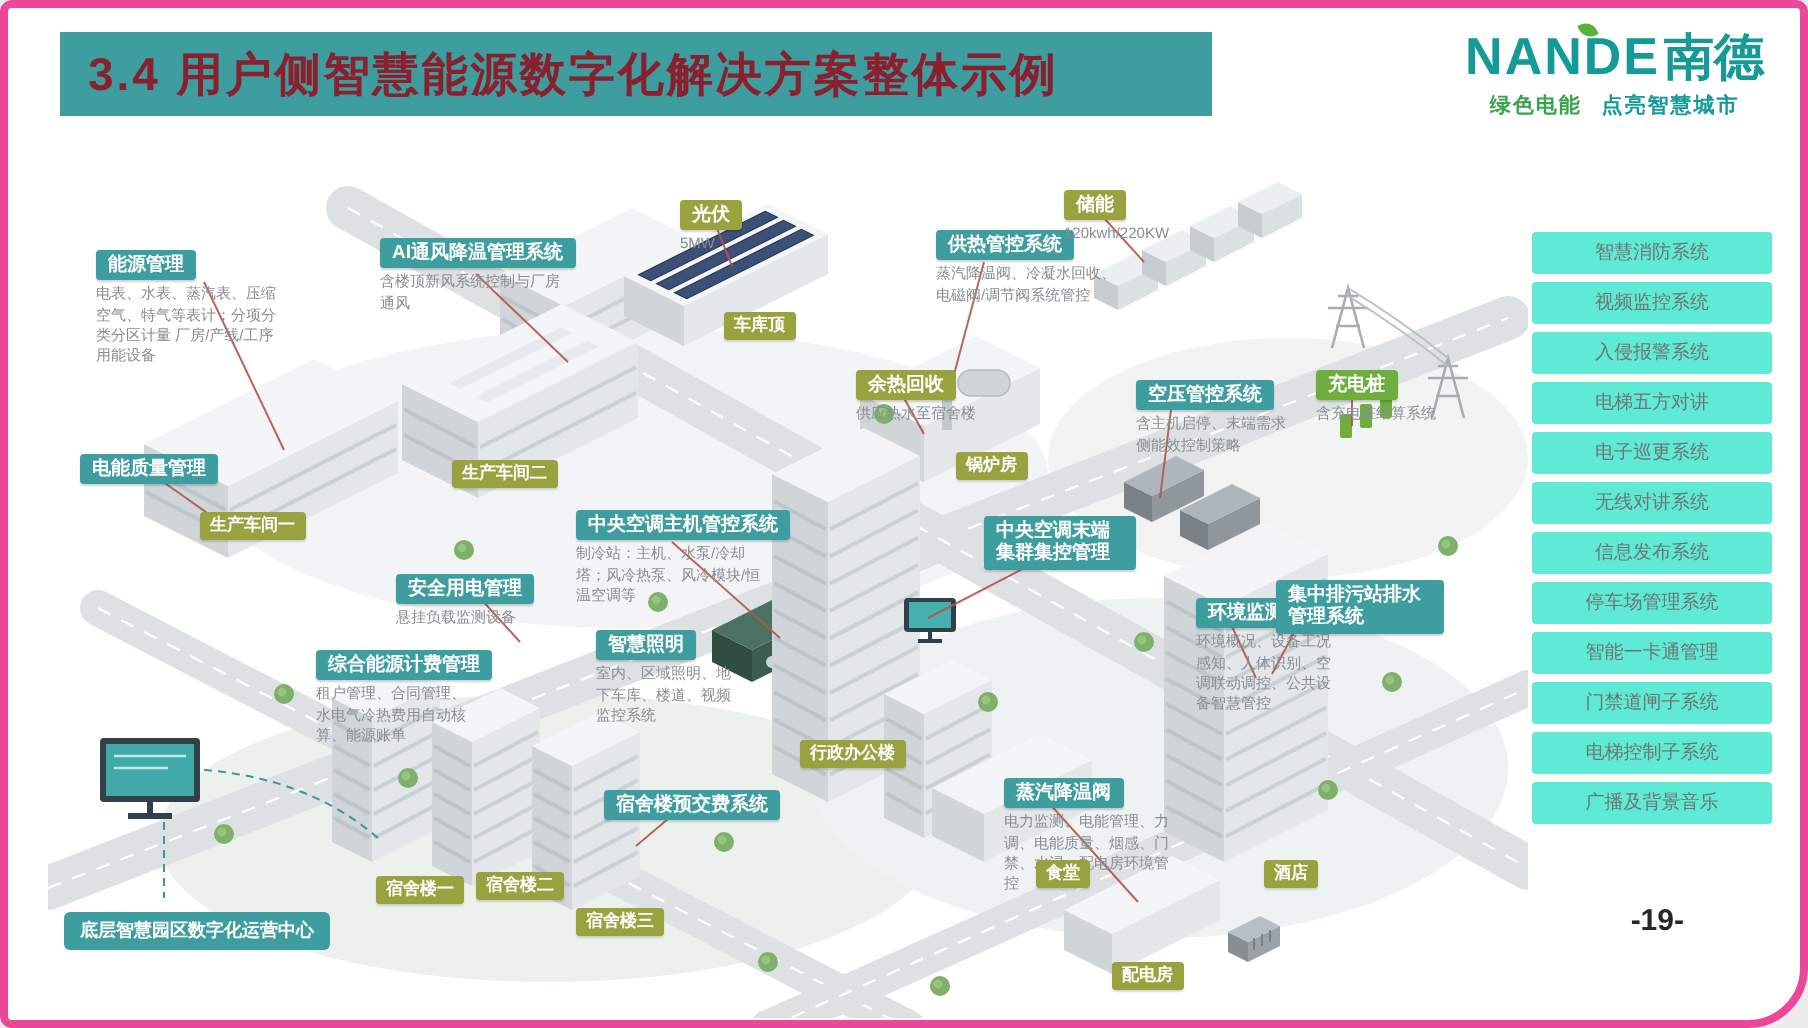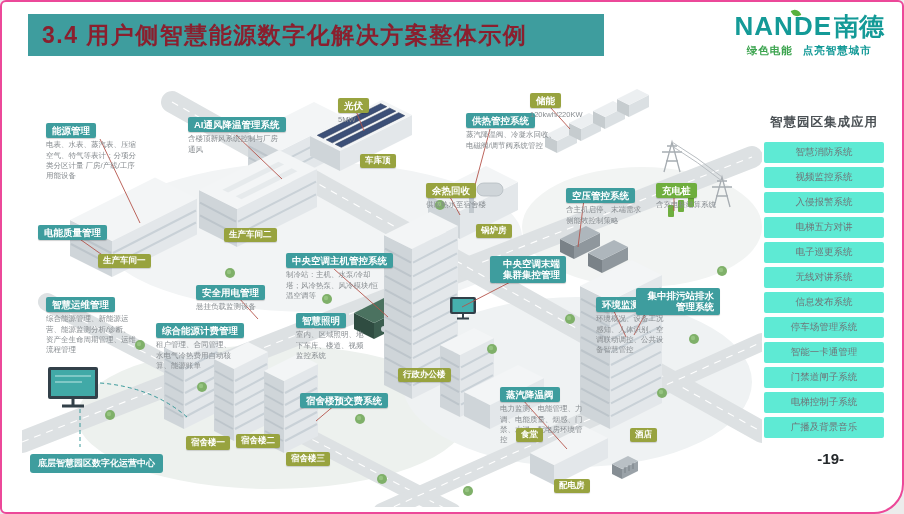--- a/index.html
+++ b/index.html
@@ -1,33 +1,33 @@
 <!DOCTYPE html>
 <html style="--teal: #3e9d9e; --olive: #98a33f; --green: #6fae3e;"><head>
 <meta charset="utf-8">
 <style>
   html,body{margin:0;padding:0;background:#ececec;font-family:"Liberation Sans","DejaVu Sans",sans-serif;}
-  .slide{position:relative;width:904px;height:514px;background:#ffffff;border:2px solid #ec4899;
+  .slide{position:relative;width:904px;height:514px;background:#ffffff;border:4px solid #ec4899;
          border-radius:6px 6px 30px 6px;overflow:hidden;box-sizing:border-box;}
   .title-bar{position:absolute;left:26px;top:12px;width:576px;height:42px;background:var(--teal,#3a9b9d);
              display:flex;align-items:center;padding-left:14px;box-sizing:border-box;z-index:6;}
   .title-text{font-size:23px;font-weight:bold;color:#8a1f2e;letter-spacing:1.5px;}
   .logo{position:absolute;right:18px;top:8px;text-align:center;z-index:6;}
   .logo-latin{font-size:26px;font-weight:700;color:#149a97;letter-spacing:1px;position:relative;display:inline-block;}
   .logo-leaf{position:absolute;top:-2px;right:32px;width:8px;height:8px;background:#58b13e;
              border-radius:0 80% 0 80%;transform:rotate(-25deg);}
   .logo-cn{font-size:25px;font-weight:800;color:#149a97;margin-left:2px;}
   .logo-tagline{font-size:10.5px;font-weight:bold;margin-top:1px;letter-spacing:1px;}
   .tag-green{color:#3aa34d;}
   .tag-teal{color:#149a97;margin-left:6px;}
   #scene{position:absolute;left:20px;top:85px;width:740px;height:420px;z-index:1;}
   .callout{position:absolute;z-index:5;}
   .chip{display:inline-block;padding:2px 6px;border-radius:2px;color:#fff;font-weight:bold;
         font-size:9.5px;line-height:1.2;white-space:nowrap;box-shadow:0 1px 1px rgba(0,0,0,.18);}
-  .chip.wrap{white-space:normal;text-align:right;}
+  .chip.wrap{white-space:normal;text-align:left;}
   .chip.teal{background:var(--teal,#46a0a1);}
   .chip.olive{background:var(--olive,#98a33f);}
   .chip.green{background:var(--green,#6fae3e);}
   .desc{font-size:7.5px;color:#888d91;width:96px;line-height:1.35;margin-top:2px;}
   .tag{position:absolute;z-index:5;background:var(--olive,#98a33f);color:#fff;font-weight:bold;
        font-size:8.5px;padding:1px 5px;border-radius:2px;white-space:nowrap;box-shadow:0 1px 1px rgba(0,0,0,.15);}
   .sidebar{position:absolute;left:762px;top:112px;width:120px;z-index:6;}
   .sidebar-title{font-size:12.5px;font-weight:bold;color:#4a5054;text-align:center;margin-bottom:11px;letter-spacing:1px;}
   .s-item{background:#5eead4;color:#6f7478;font-size:9.5px;text-align:center;
           padding:4px 0;border-radius:2px;margin-bottom:4px;}
@@ -350,24 +350,20 @@
     <span class="chip teal">中央空调主机管控系统</span>
     <div class="desc">制冷站：主机、水泵/冷却塔；风冷热泵、风冷模块/恒温空调等</div>
   </div>
   <div class="callout" style="left:488px;top:254px;width:76px">
     <span class="chip teal wrap">中央空调末端集群集控管理</span>
   </div>
   <div class="callout" style="left:194px;top:280px">
     <span class="chip teal">安全用电管理</span>
     <div class="desc" style="width:70px">悬挂负载监测设备</div>
   </div>
-  <div class="callout" style="left:44px;top:292px">
-    <span class="chip teal">智慧运维管理</span>
-    <div class="desc" style="width:90px">综合能源管理、新能源运营、能源监测分析/诊断、资产全生命周期管理、运维流程管理</div>
-  </div>
   <div class="callout" style="left:154px;top:318px">
     <span class="chip teal">综合能源计费管理</span>
     <div class="desc" style="width:82px">租户管理、合同管理、水电气冷热费用自动核算、能源账单</div>
   </div>
   <div class="callout" style="left:294px;top:308px">
     <span class="chip teal">智慧照明</span>
     <div class="desc" style="width:70px">室内、区域照明、地下车库、楼道、视频监控系统</div>
   </div>
   <div class="callout" style="left:298px;top:388px">
     <span class="chip teal">宿舍楼预交费系统</span>
@@ -392,21 +388,20 @@
   <div class="tag" style="left:184px;top:434px">宿舍楼一</div>
   <div class="tag" style="left:234px;top:432px">宿舍楼二</div>
   <div class="tag" style="left:284px;top:450px">宿舍楼三</div>
   <div class="tag" style="left:514px;top:426px">食堂</div>
   <div class="tag" style="left:628px;top:426px">酒店</div>
   <div class="tag" style="left:552px;top:477px">配电房</div>
 
   <div class="ops-label">底层智慧园区数字化运营中心</div>
 
   <div class="sidebar">
-    <div class="sidebar-title">智慧园区集成应用</div>
     <div class="s-item">智慧消防系统</div>
     <div class="s-item">视频监控系统</div>
     <div class="s-item">入侵报警系统</div>
     <div class="s-item">电梯五方对讲</div>
     <div class="s-item">电子巡更系统</div>
     <div class="s-item">无线对讲系统</div>
     <div class="s-item">信息发布系统</div>
     <div class="s-item">停车场管理系统</div>
     <div class="s-item">智能一卡通管理</div>
     <div class="s-item">门禁道闸子系统</div>

